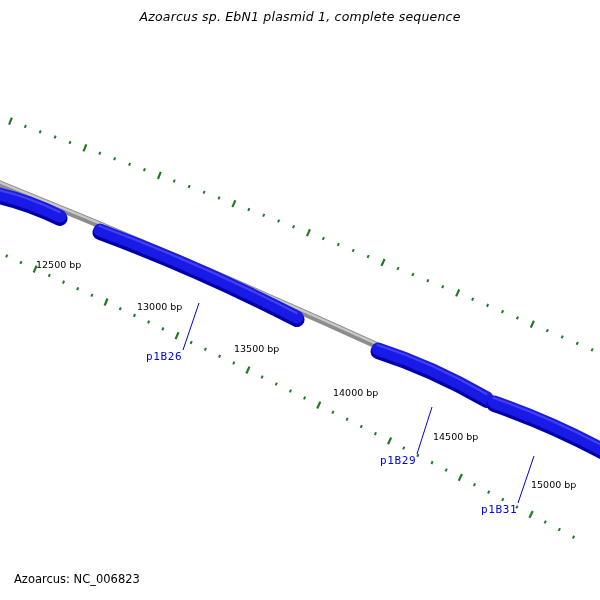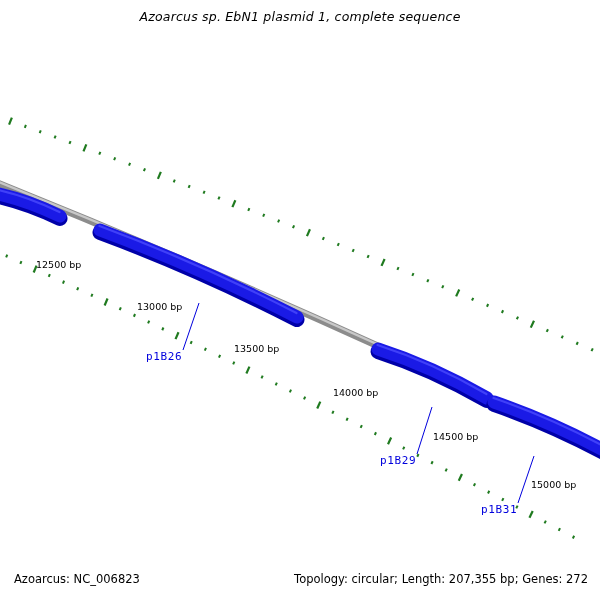--- a/index.html
+++ b/index.html
@@ -217,15 +217,14 @@
           <g>
             <line x1="518" y1="503" x2="534" y2="456" stroke="#0000dd" stroke-width="1"></line>
             <text x="481" y="513" class="gene-label">p1B31</text>
           </g>
         </g>
     </g>
   </svg>
 
   <div id="footer-accession">Azoarcus: NC_006823</div>
 
-  <div id="footer-stats">Topology: circular; Length: 207,355 bp; Genes: 272</div>
 
 </div>
 
 </body></html>

